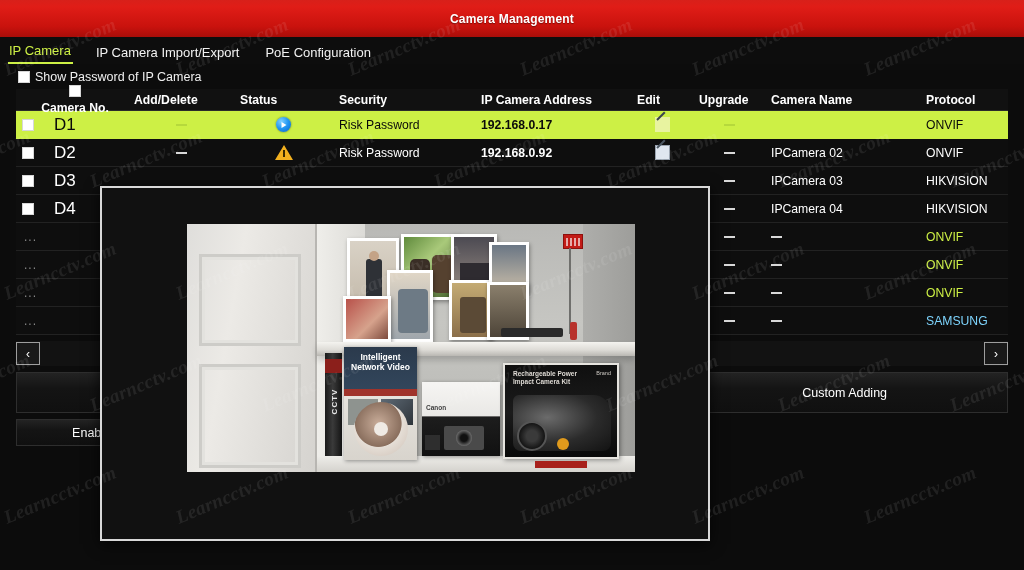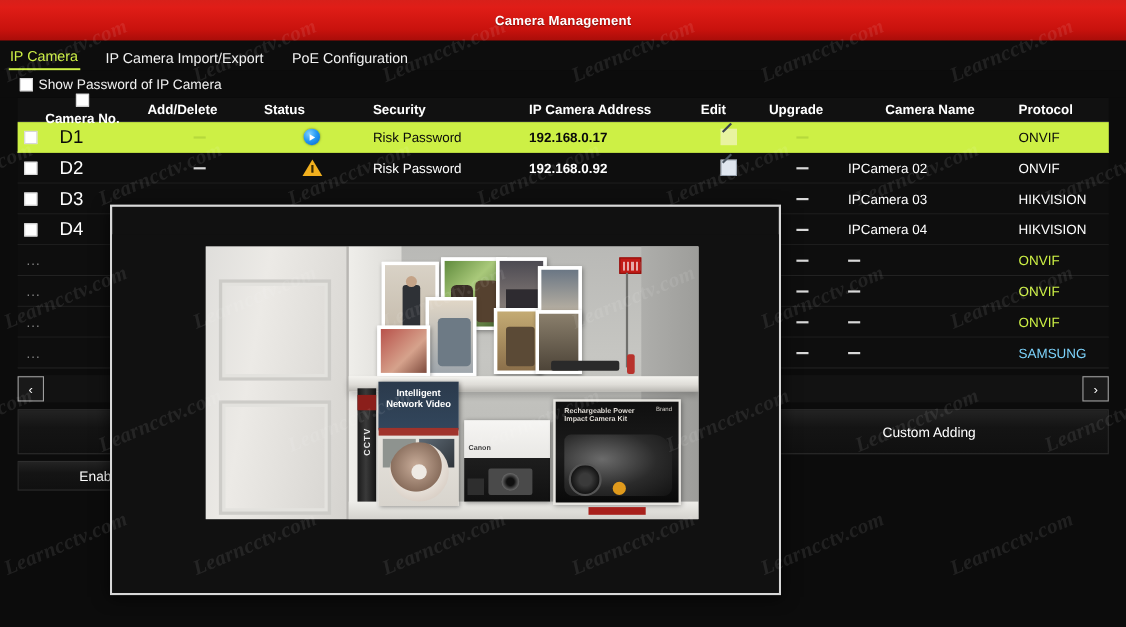--- a/index.html
+++ b/index.html
@@ -144,21 +144,21 @@
   .td.center { justify-content: center; padding-left: 0; }
 
   
   .c-no    { width: 112px; }
   .c-add   { width: 106px; }
   .c-stat  { width: 99px; }
   .c-sec   { width: 142px; }
   .c-ip    { width: 156px; font-weight: bold; }
   .c-edit  { width: 62px; }
   .c-upg   { width: 72px; }
-  .c-name  { width: 155px; text-align: center; }
+  .c-name  { width: 155px; }
   .c-prot  { width: 88px; }
 
   .rownum { color:#ffffff; font-size:17px; margin-left:20px; }
   .trow.sel .rownum { color:#0a0a0a; }
   .dots { color:#8a8a8a; font-size:12px; letter-spacing:1px; margin-left:2px; }
 
   .dash {
     display:inline-block; width:11px; height:2px;
     background:#d8d8d8;
   }

